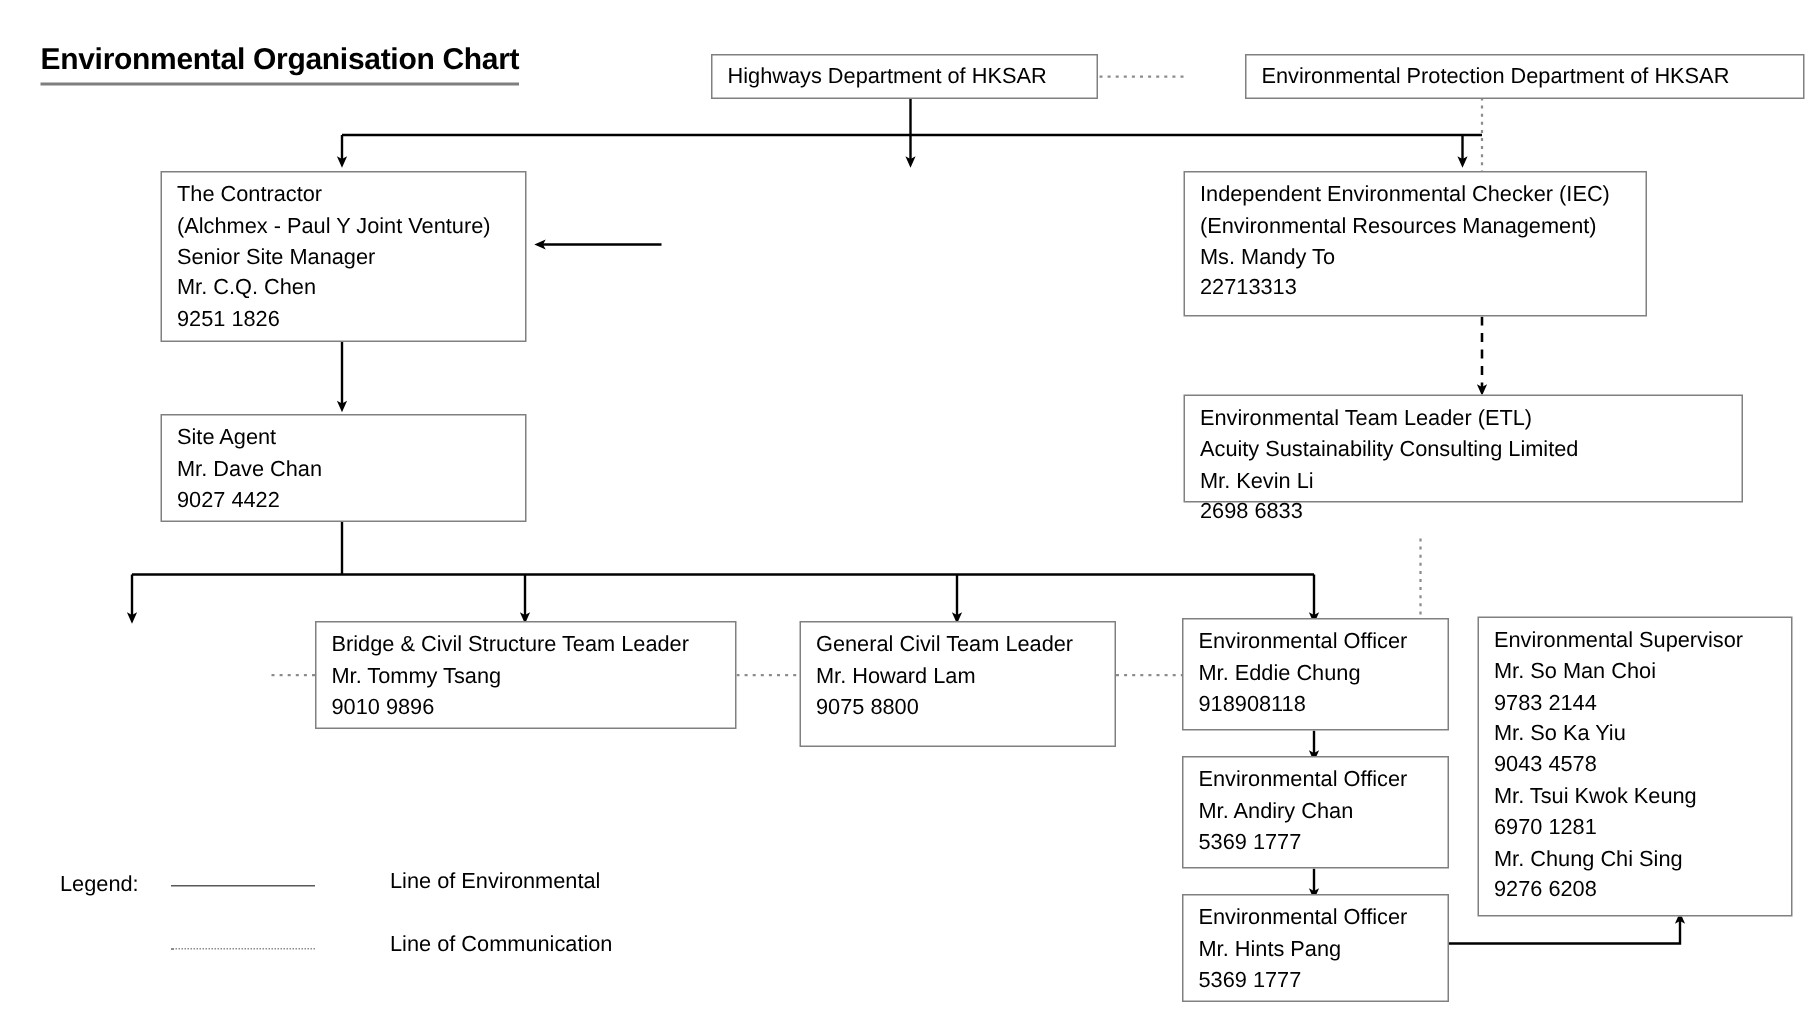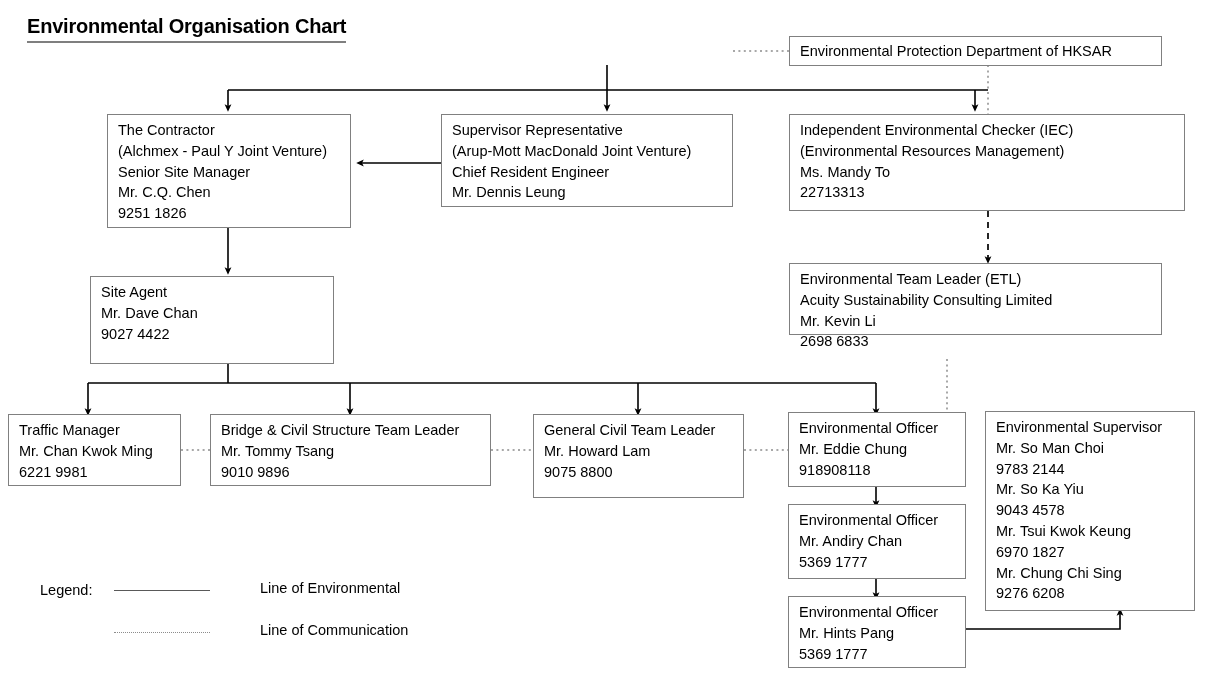--- a/index.html
+++ b/index.html
@@ -34,21 +34,21 @@
     background: #ffffff;
     padding: 5px 0 4px 10px;
     font-size: 14.5px;
     line-height: 20.8px;
     white-space: pre-line;
     z-index: 2;
   }
   .title {
     position: absolute;
     left: 27px;
-    top: 15px;
+    top: 29px;
     font-size: 20px;
     font-weight: bold;
     letter-spacing: -0.2px;
     border-bottom: 2.5px solid #7f7f7f;
     padding-bottom: 3px;
     z-index: 3;
   }
   .legend-label {
     position: absolute;
     font-size: 14.5px;
@@ -134,51 +134,45 @@
     <g stroke="#000000" stroke-width="1.6" fill="none">
       <path d="M876,487 L876,504" marker-end="url(#arrow)"></path>
       <path d="M876,579 L876,596" marker-end="url(#arrow)"></path>
     </g>
 
     <g stroke="#000000" stroke-width="1.6" fill="none">
       <path d="M966,629 L1120,629 L1120,612" marker-end="url(#arrow)"></path>
     </g>
   </svg>
 
-
-  <div class="box" style="left:789px; top:36px; width:373px; height:30px; padding-top:3px; line-height:22px;">Environmental Protection Department of HKSAR</div>
+  <div class="box" style="left:474px; top:36px; width:258px; height:30px; padding-top:3px; line-height:22px;">Highways Department of HKSAR</div>
+
+  <div class="box" style="left:830px; top:36px; width:373px; height:30px; padding-top:3px; line-height:22px;">Environmental Protection Department of HKSAR</div>
 
   <div class="box" style="left:107px; top:114px; width:244px; height:114px;">The Contractor
 (Alchmex - Paul Y Joint Venture)
 Senior Site Manager
 Mr. C.Q. Chen
 9251 1826</div>
 
-  <div class="box" style="left:441px; top:114px; width:292px; height:93px;">Supervisor Representative
-(Arup-Mott MacDonald Joint Venture)
-Chief Resident Engineer
-Mr. Dennis Leung</div>
-
-  <div class="box" style="left:789px; top:114px; width:396px; height:97px;">Independent Environmental Checker (IEC)
+
+  <div class="box" style="left:789px; top:114px; width:309px; height:97px;">Independent Environmental Checker (IEC)
 (Environmental Resources Management)
 Ms. Mandy To
 22713313</div>
 
-  <div class="box" style="left:90px; top:276px; width:244px; height:88px;">Site Agent
+  <div class="box" style="left:107px; top:276px; width:244px; height:72px;">Site Agent
 Mr. Dave Chan
 9027 4422</div>
 
   <div class="box" style="left:789px; top:263px; width:373px; height:72px;">Environmental Team Leader (ETL)
 Acuity Sustainability Consulting Limited
 Mr. Kevin Li
 2698 6833</div>
 
-  <div class="box" style="left:8px; top:414px; width:173px; height:72px;">Traffic Manager
-Mr. Chan Kwok Ming
-6221 9981</div>
 
   <div class="box" style="left:210px; top:414px; width:281px; height:72px;">Bridge &amp; Civil Structure Team Leader
 Mr. Tommy Tsang
 9010 9896</div>
 
   <div class="box" style="left:533px; top:414px; width:211px; height:84px;">General Civil Team Leader
 Mr. Howard Lam
 9075 8800</div>
 
   <div class="box" style="left:788px; top:412px; width:178px; height:75px;">Environmental Officer
@@ -192,21 +186,21 @@
   <div class="box" style="left:788px; top:596px; width:178px; height:72px;">Environmental Officer
 Mr. Hints Pang
 5369 1777</div>
 
   <div class="box" style="left:985px; top:411px; width:210px; height:200px;">Environmental Supervisor
 Mr. So Man Choi
 9783 2144
 Mr. So Ka Yiu
 9043 4578
 Mr. Tsui Kwok Keung
-6970 1827
+6970 1281
 Mr. Chung Chi Sing
 9276 6208</div>
 
   <div class="legend-label" id="legend-title">Legend:</div>
   <div class="legend-line" id="legend-resp-line"></div>
   <div class="legend-label" id="legend-resp-text">Line of Environmental</div>
   <div class="legend-line" id="legend-comm-line"></div>
   <div class="legend-label" id="legend-comm-text">Line of Communication</div>
 
 </div>

